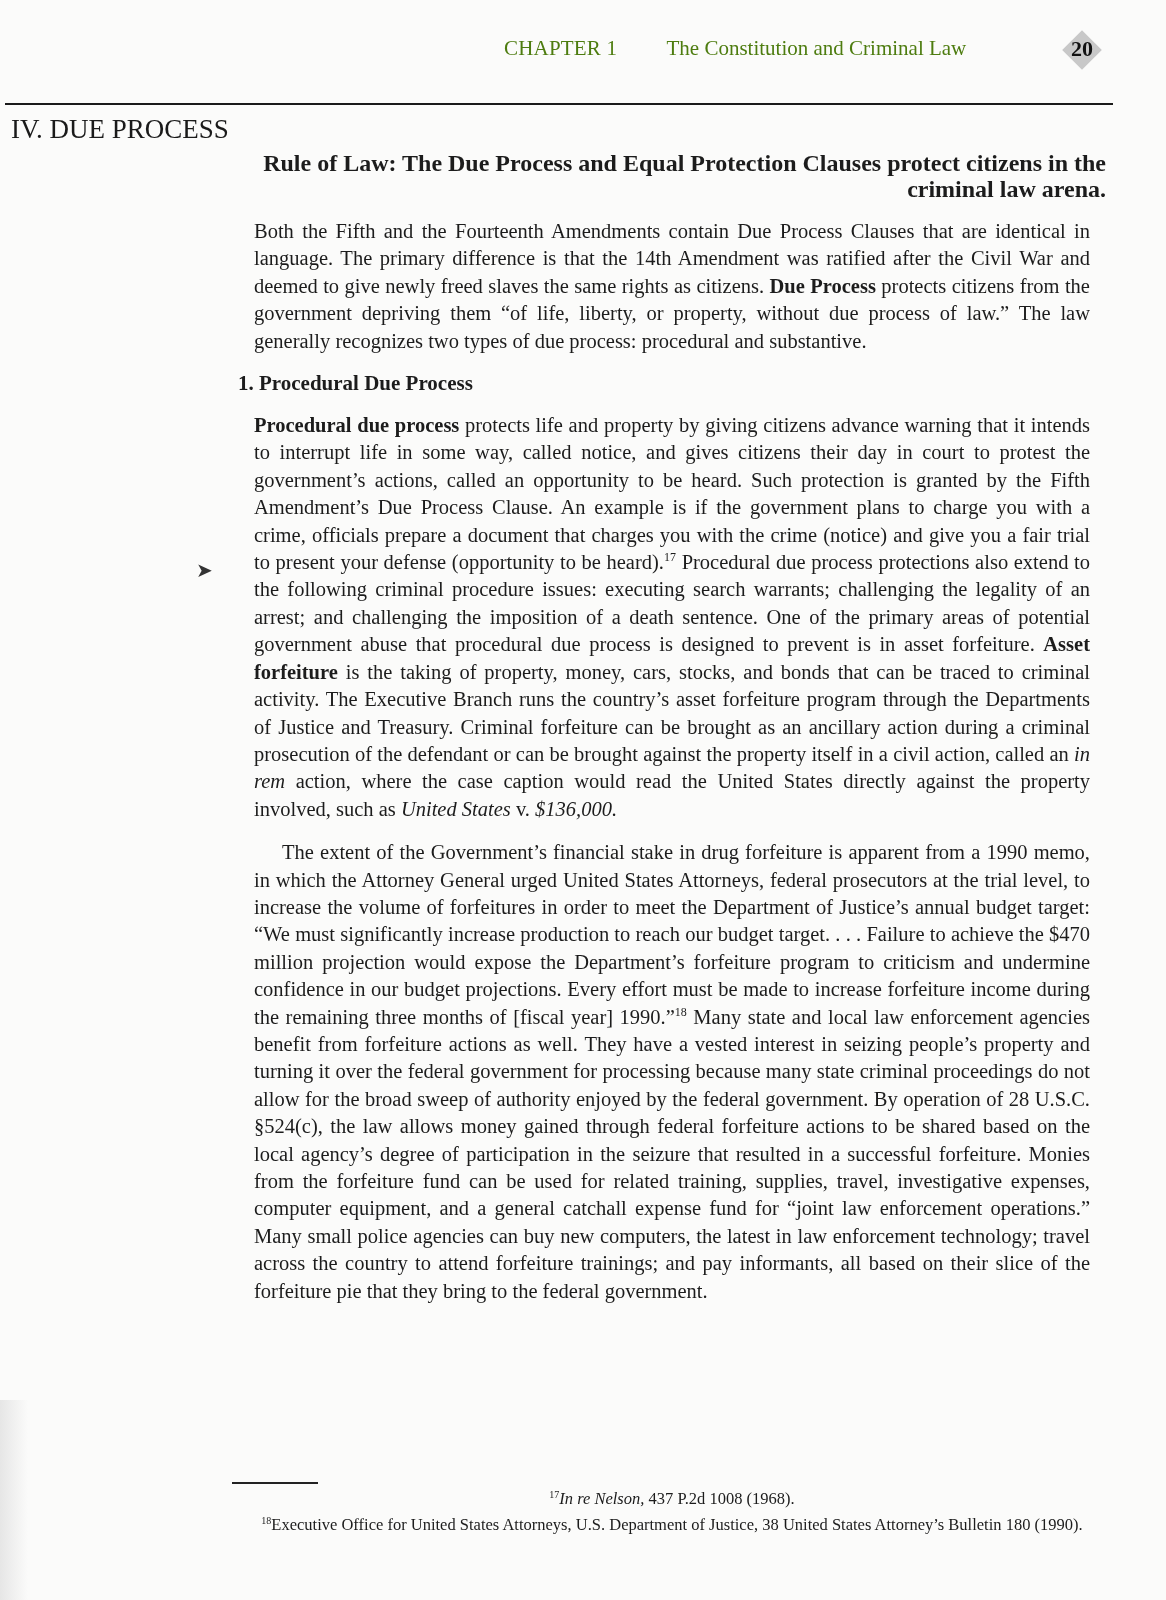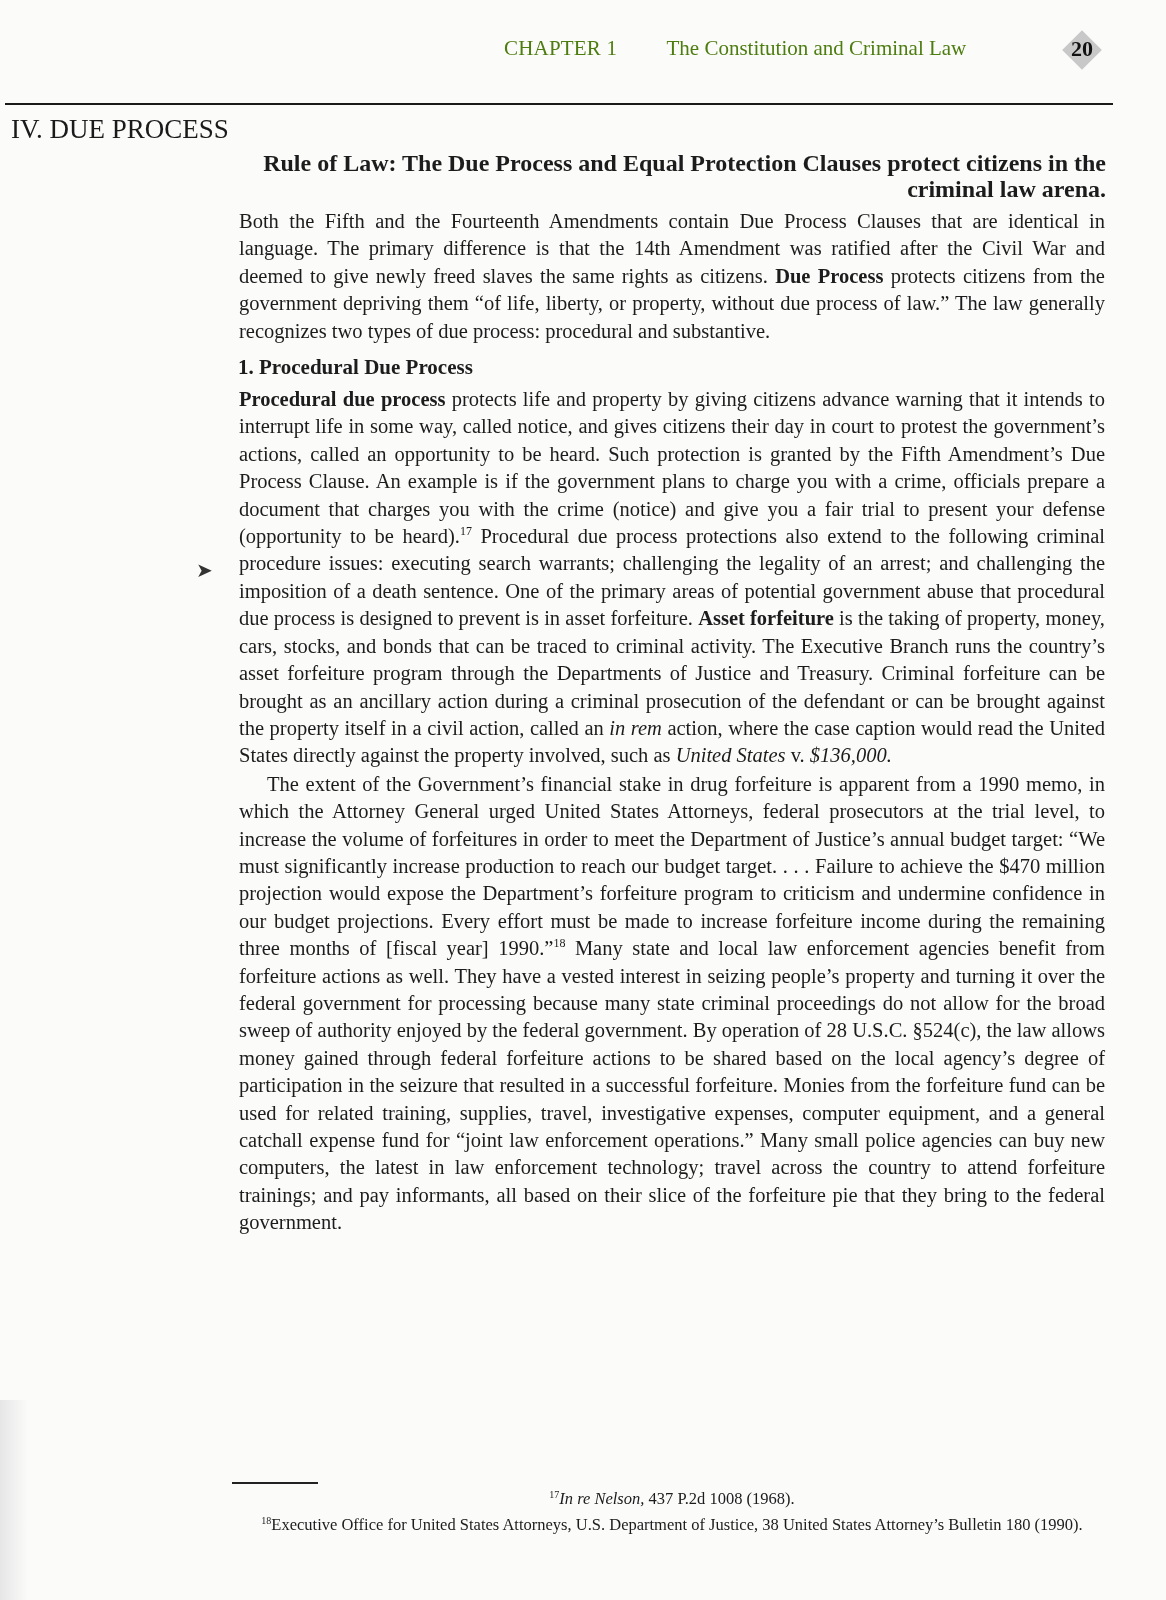--- a/index.html
+++ b/index.html
@@ -33,21 +33,21 @@
   .section-heading {
     position:absolute; left:6px; top:109px; font-size:27px; margin:5px; font-weight:normal; color:#1a1a1a;
   }
   .content {
     position:absolute; left:238px; top:150px; width:868px;
   }
   .rule-of-law {
     font-weight:bold; font-size:24px; line-height:26px; margin:0 0 6px 0;text-align:right;
   }
   p.body {
-    font-size:20.5px; line-height:27.4px; margin:1px; text-align:justify;
+    font-size:20.5px; line-height:27.4px; margin:16px; text-align:justify;
   }
   p.body.indent { text-indent:28px; }
   .subheading {
     font-size:21px; margin:10px 0 6px 0; font-weight:bold;
   }
   sup { font-size:12px; line-height:0; }
   .arrow-mark {
     position:absolute; left:196px; top:558px; font-size:20px; color:#333;
   }
   .footnote-rule {

